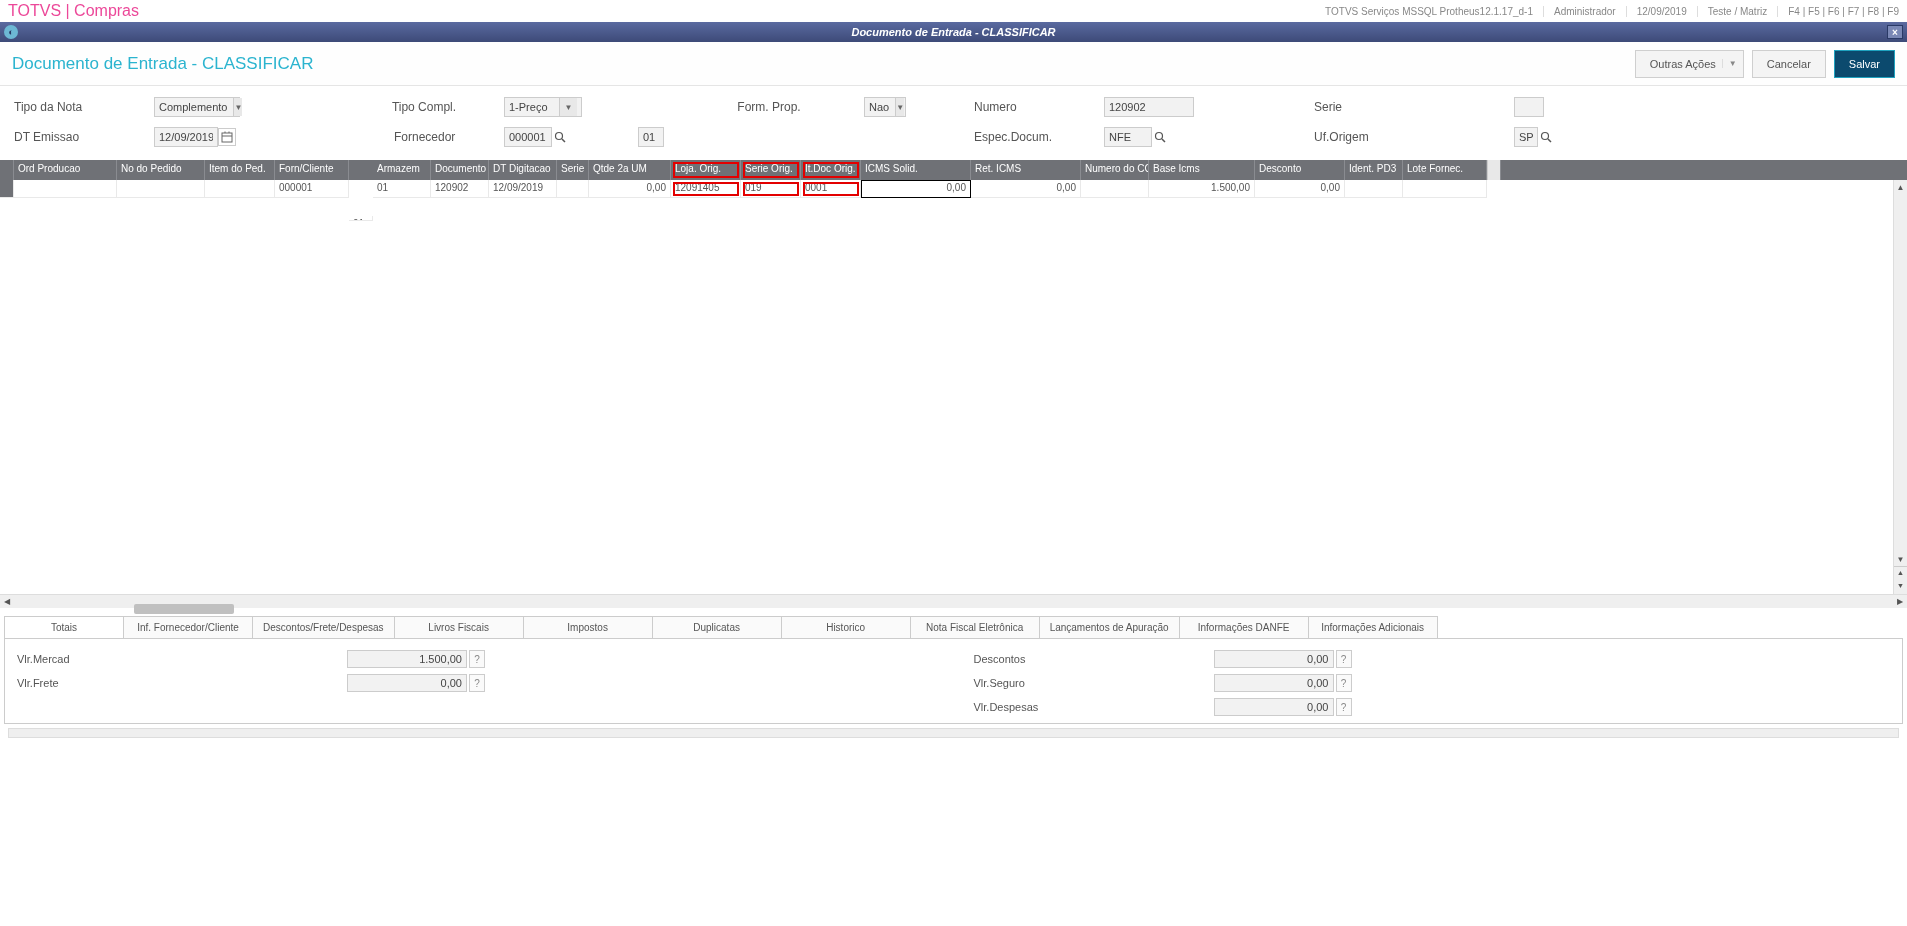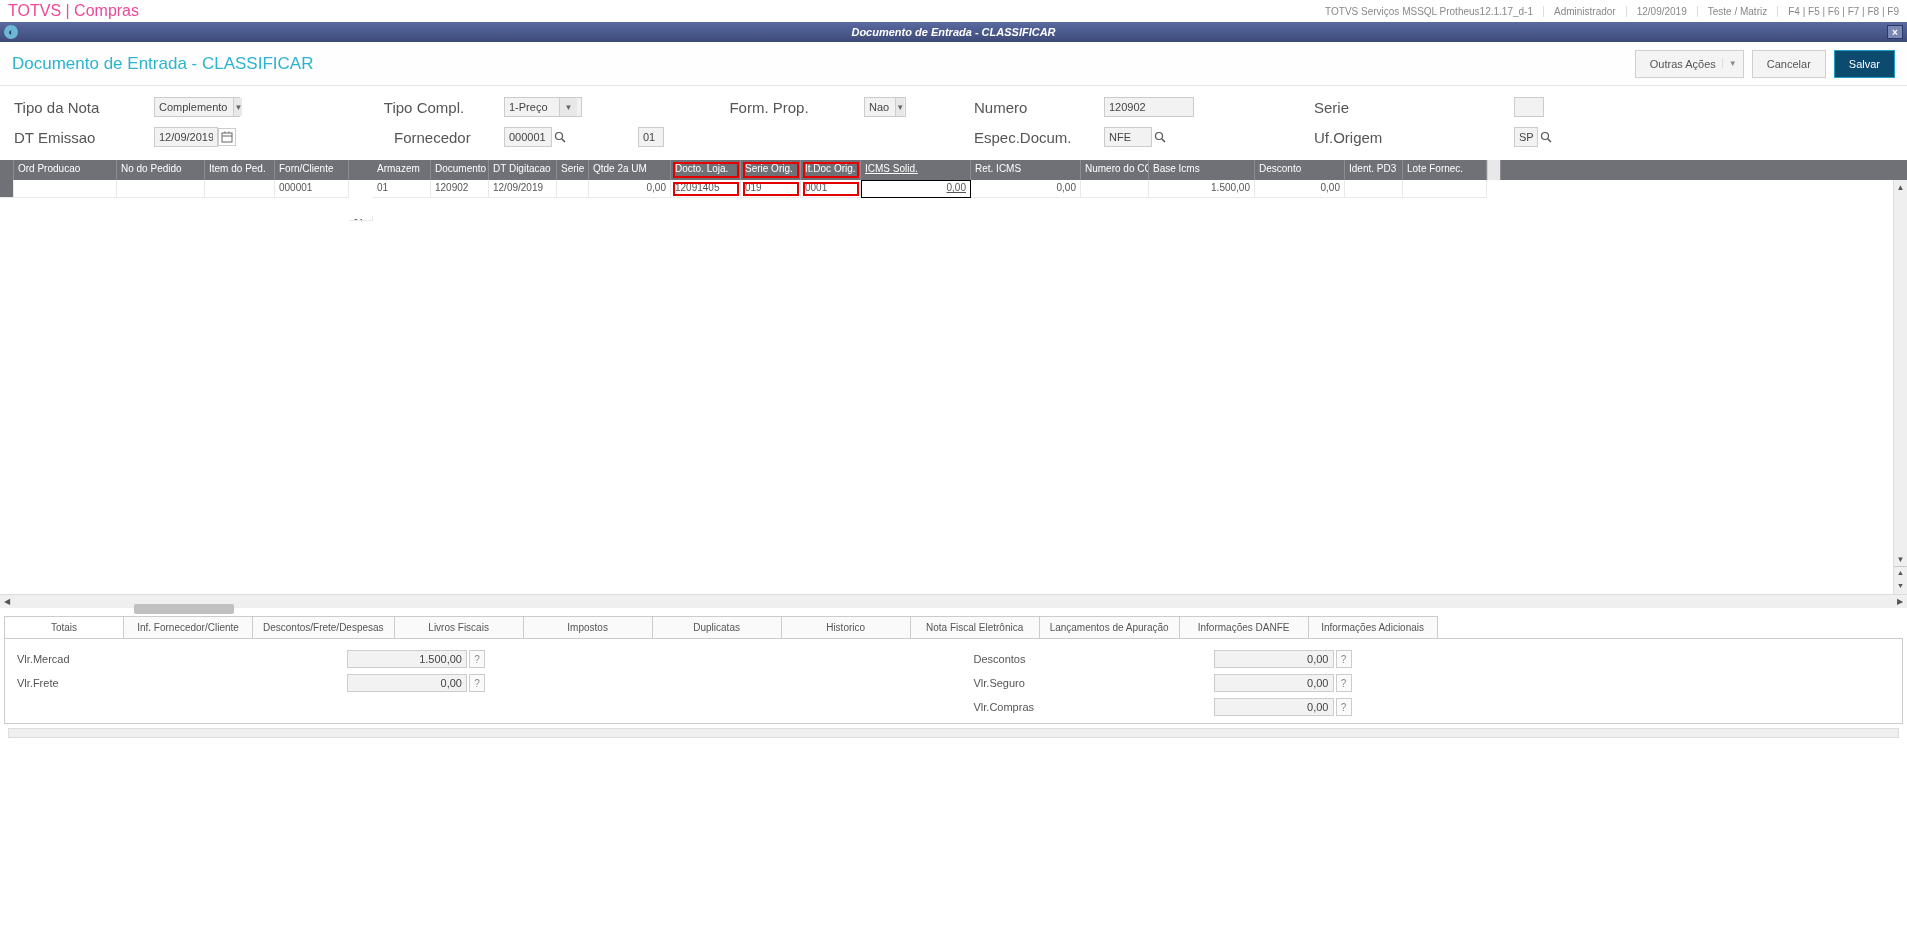--- a/index.html
+++ b/index.html
@@ -23,21 +23,21 @@
 .page-title { font-size: 17px; color: #2bb4cf; font-weight: 400; }
 .header-actions { margin-left: auto; display: flex; gap: 8px; }
 .btn { height: 28px; padding: 0 14px; border: 1px solid #cfcfcf; background: #f4f4f4; color: #555555; font-size: 11px; cursor: pointer; display: flex; align-items: center; gap: 6px; }
 .btn.split { padding-right: 6px; }
 .btn .caret { font-size: 8px; color: #888888; border-left: 1px solid #dddddd; padding-left: 6px; }
 .btn.primary { background: #0c4a6e; border-color: #1fa2bf; color: #ffffff; }
 
 
 .form-area { background: #ffffff; padding: 6px 14px 8px 14px; }
 .form-row { display: flex; align-items: center; height: 30px; }
-.form-label { width: 140px; font-size: 15px; color: #555555; }
+.form-label { width: 140px; font-size: 12px; color: #555555; }
 .col { display: flex; align-items: center; }
 .c1 { width: 330px; }
 .c2 { width: 330px; }
 .c3 { width: 300px; }
 .c4 { width: 340px; }
 .c5 { width: 300px; }
 
 input.txt, .select { height: 20px; border: 1px solid #cccccc; background: #f2f2f2; padding: 0 4px; font-size: 11px; color: #444444; }
 .select { display: inline-flex; align-items: center; justify-content: space-between; gap: 6px; cursor: pointer; background:#f2f2f2;}
 .select .sel-caret { width: 18px; height: 18px; border-left: 1px solid #cccccc; display:flex; align-items:center; justify-content:center; font-size:8px; color:#666666; background:#e8e8e8;}
@@ -61,21 +61,21 @@
 .col-w-forn { width: 74px; }
 .col-w-loja { width: 24px; margin-top: 36px; }
 .col-w-arm { width: 58px; }
 .col-w-doc { width: 58px; }
 .col-w-dt { width: 68px; }
 .col-w-ser { width: 32px; }
 .col-w-qtde { width: 82px; }
 .col-w-dorig { width: 70px; }
 .col-w-sorig { width: 60px; }
 .col-w-itorig { width: 60px; }
-.col-w-icms { width: 110px; text-decoration: underline; }
+.col-w-icms { width: 110px; }
 .col-w-ret { width: 110px; }
 .col-w-cq { width: 68px; }
 .col-w-base { width: 106px; }
 .col-w-desc { width: 90px; }
 .col-w-pd3 { width: 58px; }
 .col-w-lote { width: 84px; }
 .col-w-scroll { width: 14px; background:#e8e8e8; border-left:1px solid #cccccc;}
 
 .grid-body-area { height: 414px; background: #ffffff; position: relative; }
 .vscroll { position: absolute; right: 0; top: 0; bottom: 0; width: 14px; background: #efefef; border-left: 1px solid #dddddd; display:flex; flex-direction:column; }
@@ -226,21 +226,21 @@
     <div class="cell col-w-ord">Ord Producao</div>
     <div class="cell col-w-ped">No do Pedido</div>
     <div class="cell col-w-item">Item do Ped.</div>
     <div class="cell col-w-forn">Forn/Cliente</div>
     <div class="cell col-w-loja">Loja</div>
     <div class="cell col-w-arm">Armazem</div>
     <div class="cell col-w-doc">Documento</div>
     <div class="cell col-w-dt">DT Digitacao</div>
     <div class="cell col-w-ser">Serie</div>
     <div class="cell col-w-qtde">Qtde 2a UM</div>
-    <div class="cell col-w-dorig hl">Docto. Loja.</div>
+    <div class="cell col-w-dorig hl">Loja. Orig.</div>
     <div class="cell col-w-sorig hl">Serie Orig.</div>
     <div class="cell col-w-itorig hl">It.Doc Orig.</div>
     <div class="cell col-w-icms">ICMS Solid.</div>
     <div class="cell col-w-ret">Ret. ICMS</div>
     <div class="cell col-w-cq">Numero do CQ</div>
     <div class="cell col-w-base">Base Icms</div>
     <div class="cell col-w-desc">Desconto</div>
     <div class="cell col-w-pd3">Ident. PD3</div>
     <div class="cell col-w-lote">Lote Fornec.</div>
     <div class="cell col-w-scroll"></div>
@@ -320,21 +320,21 @@
           <div class="fl-label" style="width:240px">Descontos</div>
           <input class="num-box" value="0,00" style="">
           <span class="help-box">?</span>
         </div>
         <div class="field-line">
           <div class="fl-label" style="width:240px">Vlr.Seguro</div>
           <input class="num-box" value="0,00" style="">
           <span class="help-box">?</span>
         </div>
         <div class="field-line">
-          <div class="fl-label" style="width:240px">Vlr.Compras</div>
+          <div class="fl-label" style="width:240px">Vlr.Despesas</div>
           <input class="num-box" value="0,00" style="">
           <span class="help-box">?</span>
         </div>
       </div>
     </div>
   </div>
 </div>
 
 <div class="bottom-scroll"></div>
 

